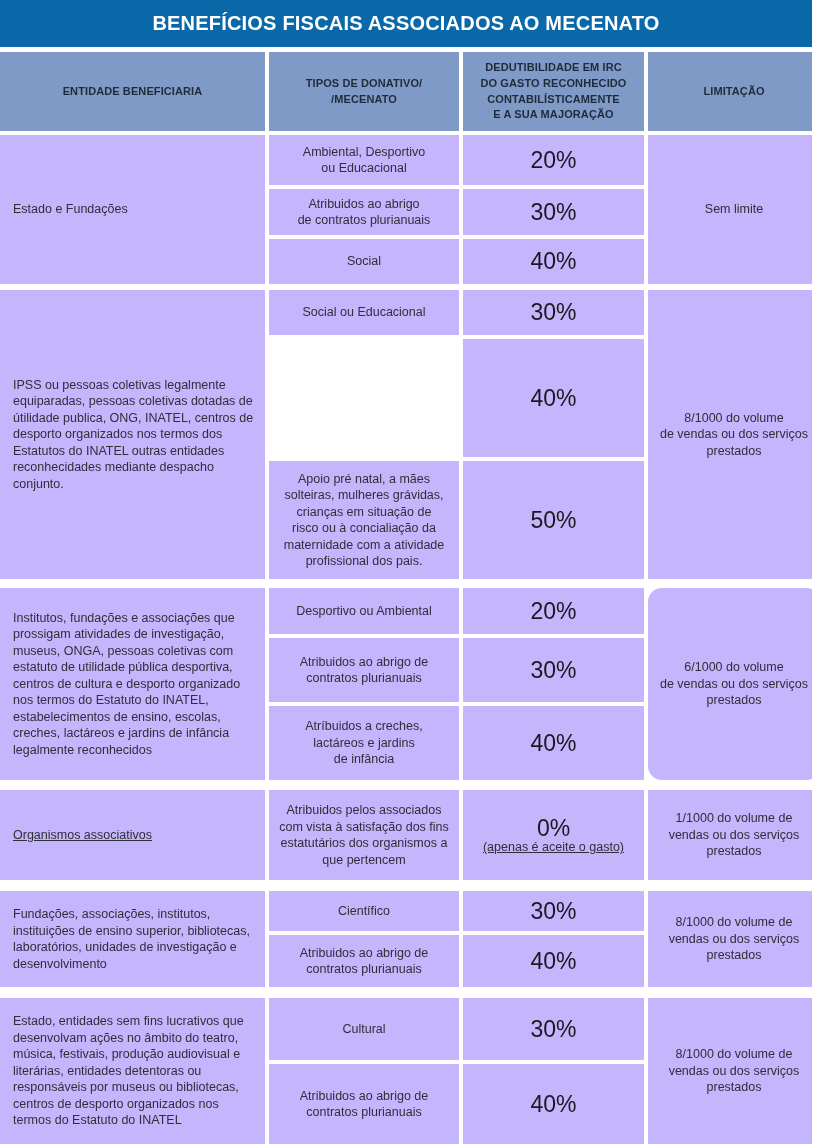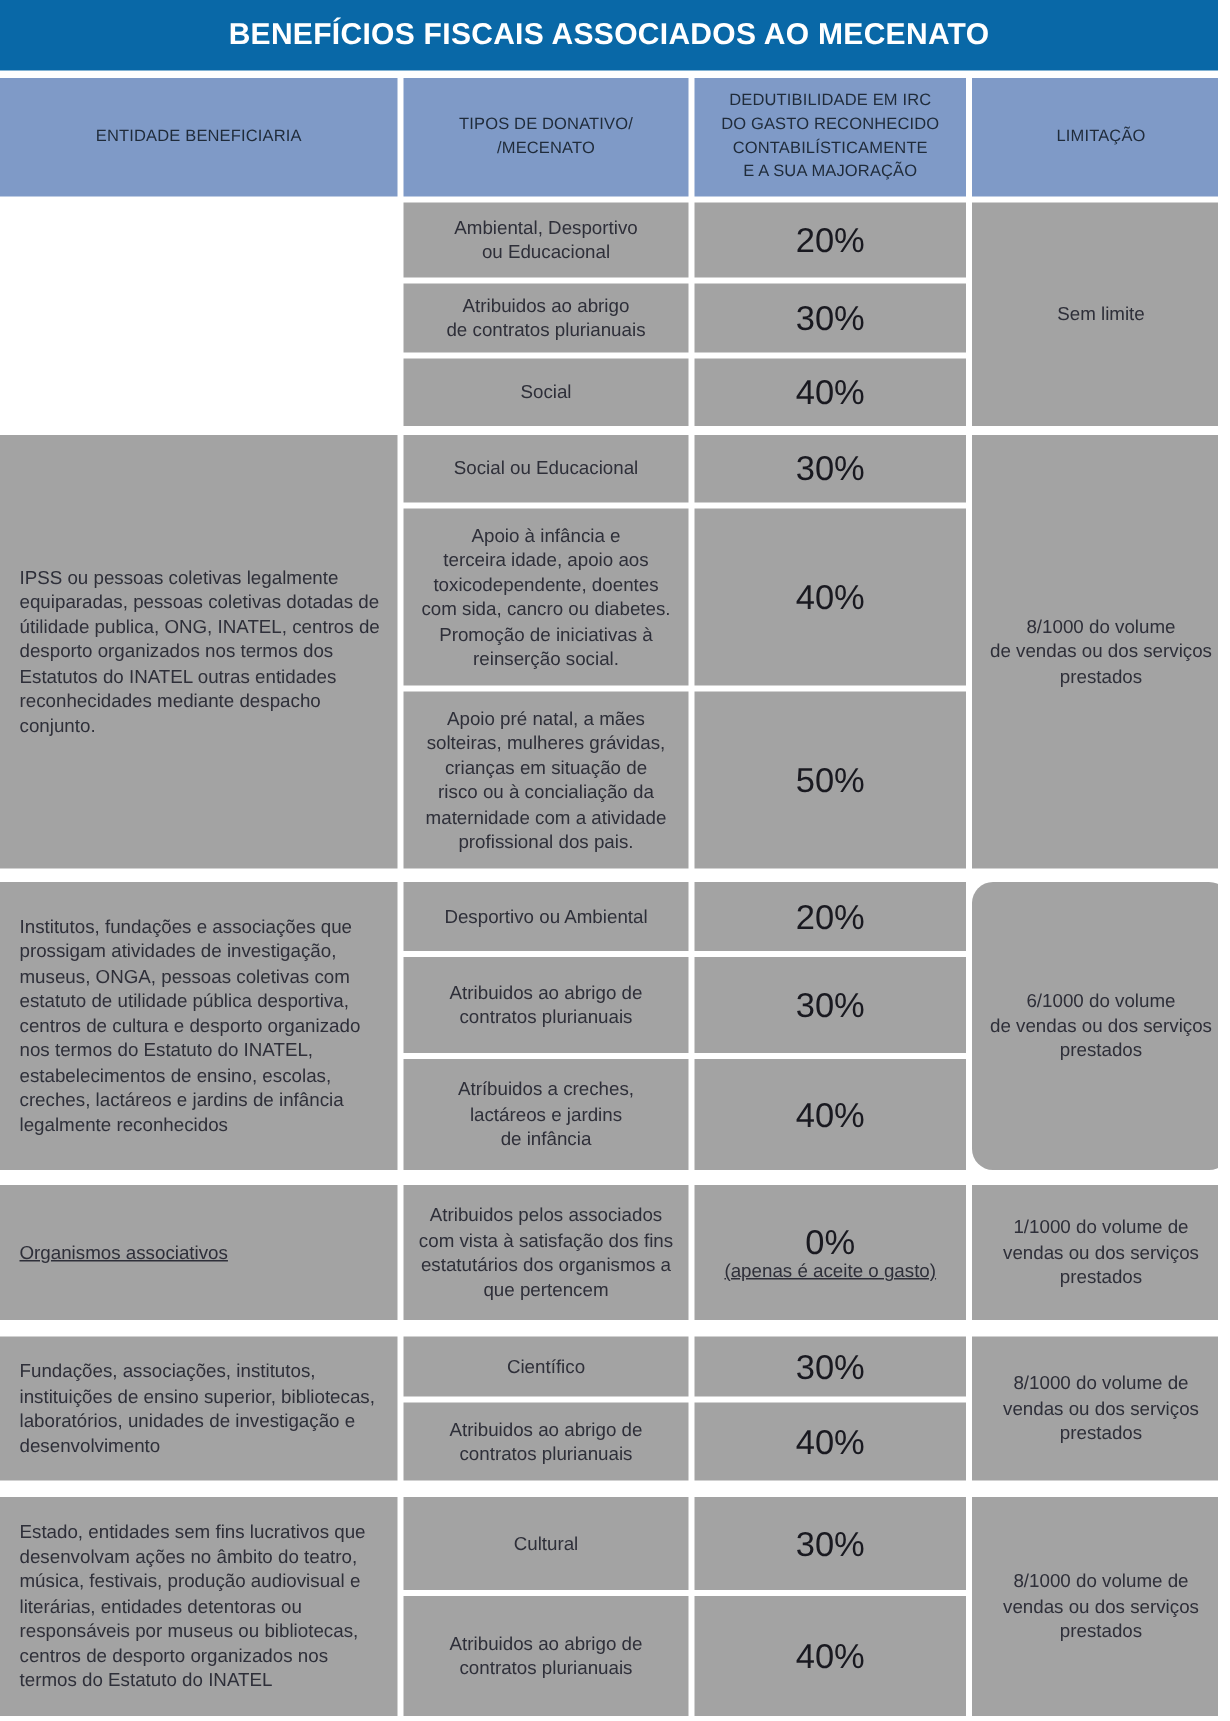--- a/index.html
+++ b/index.html
@@ -29,36 +29,36 @@
     margin-bottom: 5px;
   }
   .grid {
     display: grid;
     grid-template-columns: 265px 190px 181px 172px;
     column-gap: 4px;
     row-gap: 4px;
   }
   .header-row { height: 79px; }
   .cell {
-    background: #a3a3a3;
+    background: #c4b5fd;
     color: #2e2f39;
     font-size: 12.5px;
     line-height: 1.32;
     display: flex;
     align-items: center;
     justify-content: center;
     text-align: center;
     white-space: pre-line;
     box-sizing: border-box;
     padding: 4px 8px;
   }
   .header-cell {
     background: #7f9ac7;
     color: #1f2b3a;
-    font-weight: normal;
+    font-weight: bold;
     font-size: 11px;
     line-height: 1.45;
     letter-spacing: 0.1px;
   }
   .entity {
     justify-content: flex-start;
     text-align: left;
     padding-left: 13px;
     padding-right: 10px;
   }
@@ -93,41 +93,36 @@
     <div class="cell header-cell">TIPOS DE DONATIVO/
 /MECENATO</div>
     <div class="cell header-cell">DEDUTIBILIDADE EM IRC
 DO GASTO RECONHECIDO
 CONTABILÍSTICAMENTE
 E A SUA MAJORAÇÃO</div>
     <div class="cell header-cell">LIMITAÇÃO</div>
   </div>
 
   <div class="grid g1" style="grid-template-rows:50px 46px 45px;">
+    <div class="cell entity" style="grid-column:1;grid-row:1 / span 3;">Estado e Fundações</div>
     <div class="cell" style="grid-column:2;grid-row:1;">Ambiental, Desportivo
 ou Educacional</div>
     <div class="cell rate" style="grid-column:3;grid-row:1;"><span>20%</span></div>
     <div class="cell" style="grid-column:2;grid-row:2;">Atribuidos ao abrigo
 de contratos plurianuais</div>
     <div class="cell rate" style="grid-column:3;grid-row:2;"><span>30%</span></div>
     <div class="cell" style="grid-column:2;grid-row:3;">Social</div>
     <div class="cell rate" style="grid-column:3;grid-row:3;"><span>40%</span></div>
     <div class="cell" style="grid-column:4;grid-row:1 / span 3;">Sem limite</div>
   </div>
 
   <div class="grid g2" style="grid-template-rows:45px 118px 118px;">
     <div class="cell entity" style="grid-column:1;grid-row:1 / span 3;">IPSS ou pessoas coletivas legalmente equiparadas, pessoas coletivas dotadas de útilidade publica, ONG, INATEL, centros de desporto organizados nos termos dos Estatutos do INATEL outras entidades reconhecidades mediante despacho conjunto.</div>
     <div class="cell" style="grid-column:2;grid-row:1;">Social ou Educacional</div>
     <div class="cell rate" style="grid-column:3;grid-row:1;"><span>30%</span></div>
-    <div class="cell" style="grid-column:2;grid-row:2;">Apoio à infância e
-terceira idade, apoio aos
-toxicodependente, doentes
-com sida, cancro ou diabetes.
-Promoção de iniciativas à
-reinserção social.</div>
     <div class="cell rate" style="grid-column:3;grid-row:2;"><span>40%</span></div>
     <div class="cell" style="grid-column:2;grid-row:3;">Apoio pré natal, a mães
 solteiras, mulheres grávidas,
 crianças em situação de
 risco ou à concialiação da
 maternidade com a atividade
 profissional dos pais.</div>
     <div class="cell rate" style="grid-column:3;grid-row:3;align-items:center;"><span>50%</span></div>
     <div class="cell" style="grid-column:4;grid-row:1 / span 3;">8/1000 do volume
 de vendas ou dos serviços

